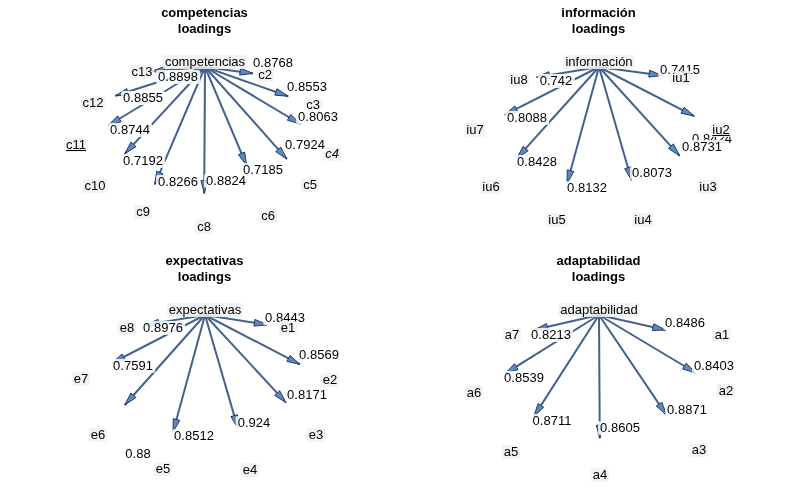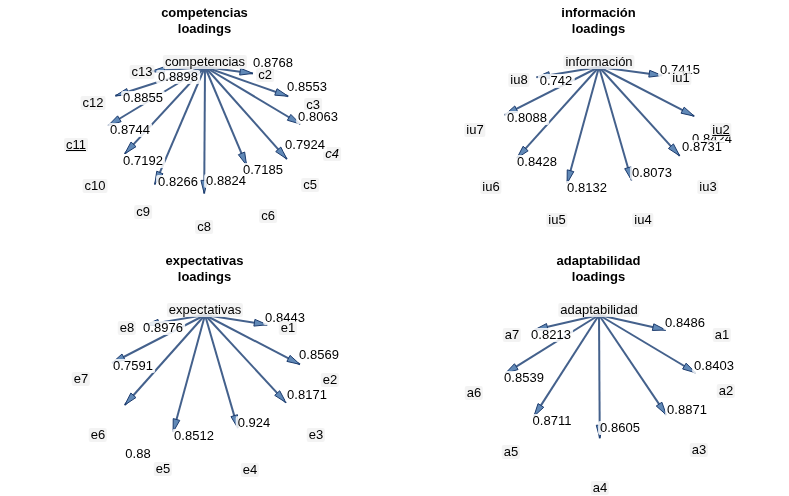--- a/index.html
+++ b/index.html
@@ -185,21 +185,21 @@
         <line x1="205" y1="67" x2="140.62" y2="81.8" stroke="#44618c" stroke-width="2"></line>
         <polygon points="140.62,81.8 152.52779504709727,75.57389229804642 154.05127588096863,82.20103392538672" fill="#6189b7" stroke="#1d3c6e" stroke-width="1"></polygon>
       </svg>
   <div class="vlab" style="left: 291px; top: 75px;">0.8486</div>
       <div class="nlab" style="left: 294px; top: 87px; margin-left: 34px;">a1</div>
       <div class="vlab" style="left: 320px; top: 118px;">0.8403</div>
       <div class="nlab" style="left: 332px; top: 143px;">a2</div>
       <div class="vlab" style="left: 293px; top: 162px;">0.8871</div>
       <div class="nlab" style="left: 296px; top: 202px; margin-left: 9px;">a3</div>
       <div class="vlab" style="left: 226px; top: 180px;">0.8605</div>
-      <div class="nlab" style="left: 206px; top: 240px;">a4</div>
+      <div class="nlab" style="left: 206px; top: 227px;">a4</div>
       <div class="vlab" style="left: 158px; top: 173px;">0.8711</div>
       <div class="nlab" style="left: 117px; top: 204px;">a5</div>
       <div class="vlab" style="left: 130px; top: 130px;">0.8539</div>
       <div class="nlab" style="left: 80px; top: 145px;">a6</div>
       <div class="vlab" style="left: 157px; top: 87px;">0.8213</div>
       <div class="nlab" style="left: 118px; top: 87px;">a7</div>
       <div class="nlab" style="left: 205px; top: 62px;">adaptabilidad</div>
     </div>
 
 </div>

